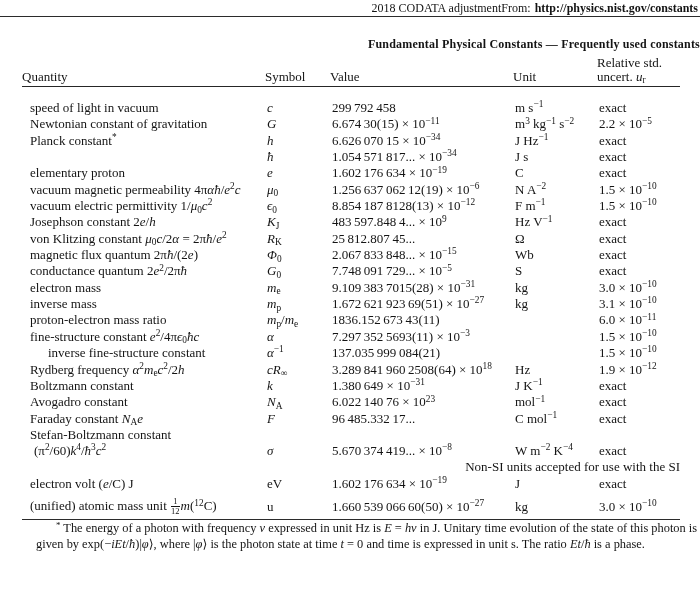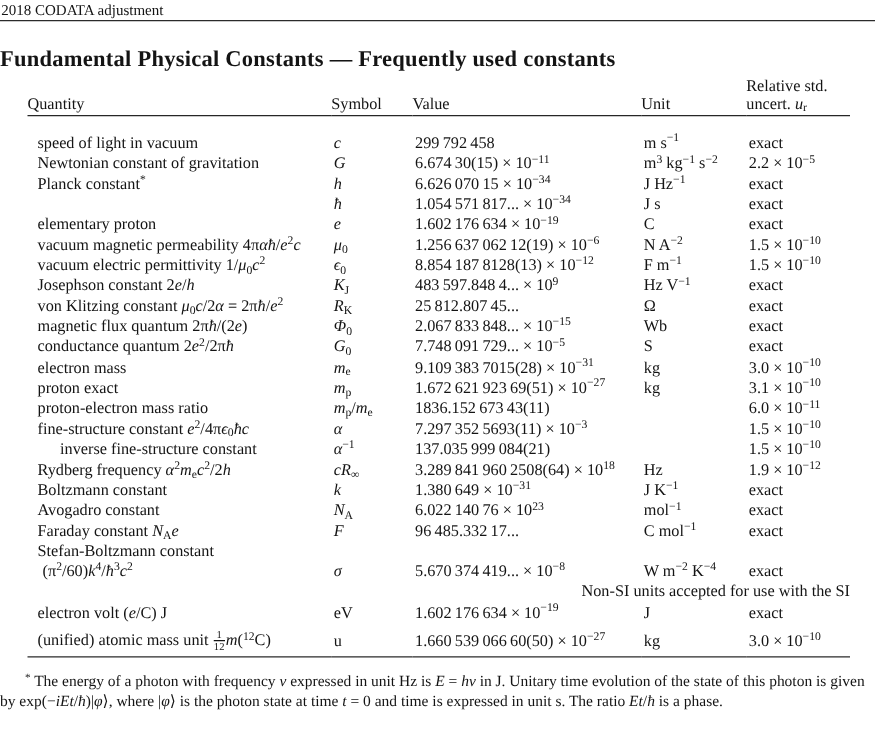--- a/index.html
+++ b/index.html
@@ -2,29 +2,29 @@
 <html><head>
 <meta charset="utf-8">
 <style>
   html, body { margin: 0; padding: 0; }
   body {
     width: 700px; height: 590px; overflow: hidden;
     background: #ffffff; color: #141414;
     font-family: "Liberation Serif", "DejaVu Serif", serif;
   }
   .topbar {
-    display: flex; justify-content: flex-start; align-items: baseline;
+    display: flex; justify-content: flex-end; align-items: baseline;
     padding: 2px 2px 1px 1px;
     border-bottom: 1.4px solid #2b2b2b;
     font-size: 12px; line-height: 13px;
   }
   .topbar .from-label { margin-right: 4px; }
   .topbar .src b { font-weight: bold; }
   .title {
-    font-size: 18px; font-weight: bold; text-align: left;
+    font-size: 12px; font-weight: bold; text-align: right;
     margin: 20px 0 0 0; letter-spacing: 0.2px;
   }
   table.constants {
     border-collapse: collapse; table-layout: fixed;
     width: 658px; margin: 4px 20px 0 22px;
     border-bottom: 1.4px solid #2b2b2b;
   }
   thead tr { border-bottom: 1.8px solid #262626; }
   thead th {
     font-weight: normal; font-size: 13px; text-align: left;
@@ -46,29 +46,30 @@
   sup { font-size: 0.72em; line-height: 0; position: relative; vertical-align: baseline; top: -0.5em; }
   sub { font-size: 0.72em; line-height: 0; position: relative; vertical-align: baseline; top: 0.28em; }
   .frac {
     display: inline-block; text-align: center; font-size: 8.5px; line-height: 1.05;
     vertical-align: -0.45em; margin: 0 1px; font-style: normal;
   }
   .frac > span { display: block; }
   .frac > span:first-child { border-bottom: 0.9px solid #141414; padding: 0 1px; }
   .footnote {
     font-size: 12.4px; line-height: 15.6px;
-    margin: 12px 1px 0 0; text-indent: 20px;
+    margin: 1px 1px 0 0; text-indent: 20px; padding-left: 36px;
   }
 </style>
 </head>
 <body>
 
 <div class="page">
   <div class="topbar">
     <span>2018 CODATA adjustment</span>
+    <span class="src"><span class="from-label">From:</span><b>http://physics.nist.gov/constants</b></span>
   </div>
 
   <h1 class="title">Fundamental Physical Constants — Frequently used constants</h1>
 
   <table class="constants">
     <colgroup>
       <col style="width:243px">
         <col style="width:65px">
         <col style="width:183px">
         <col style="width:84px">
@@ -165,21 +166,21 @@
           <td>exact</td>
         </tr>
         <tr>
           <td>electron mass</td>
           <td><i>m</i><sub>e</sub></td>
           <td>9.109 383 7015(28) × 10<sup>−31</sup></td>
           <td>kg</td>
           <td>3.0 × 10<sup>−10</sup></td>
         </tr>
         <tr>
-          <td>proton exact</td>
+          <td>inverse mass</td>
           <td><i>m</i><sub>p</sub></td>
           <td>1.672 621 923 69(51) × 10<sup>−27</sup></td>
           <td>kg</td>
           <td>3.1 × 10<sup>−10</sup></td>
         </tr>
         <tr>
           <td>proton-electron mass ratio</td>
           <td><i>m</i><sub>p</sub>/<i>m</i><sub>e</sub></td>
           <td>1836.152 673 43(11)</td>
           <td></td>

